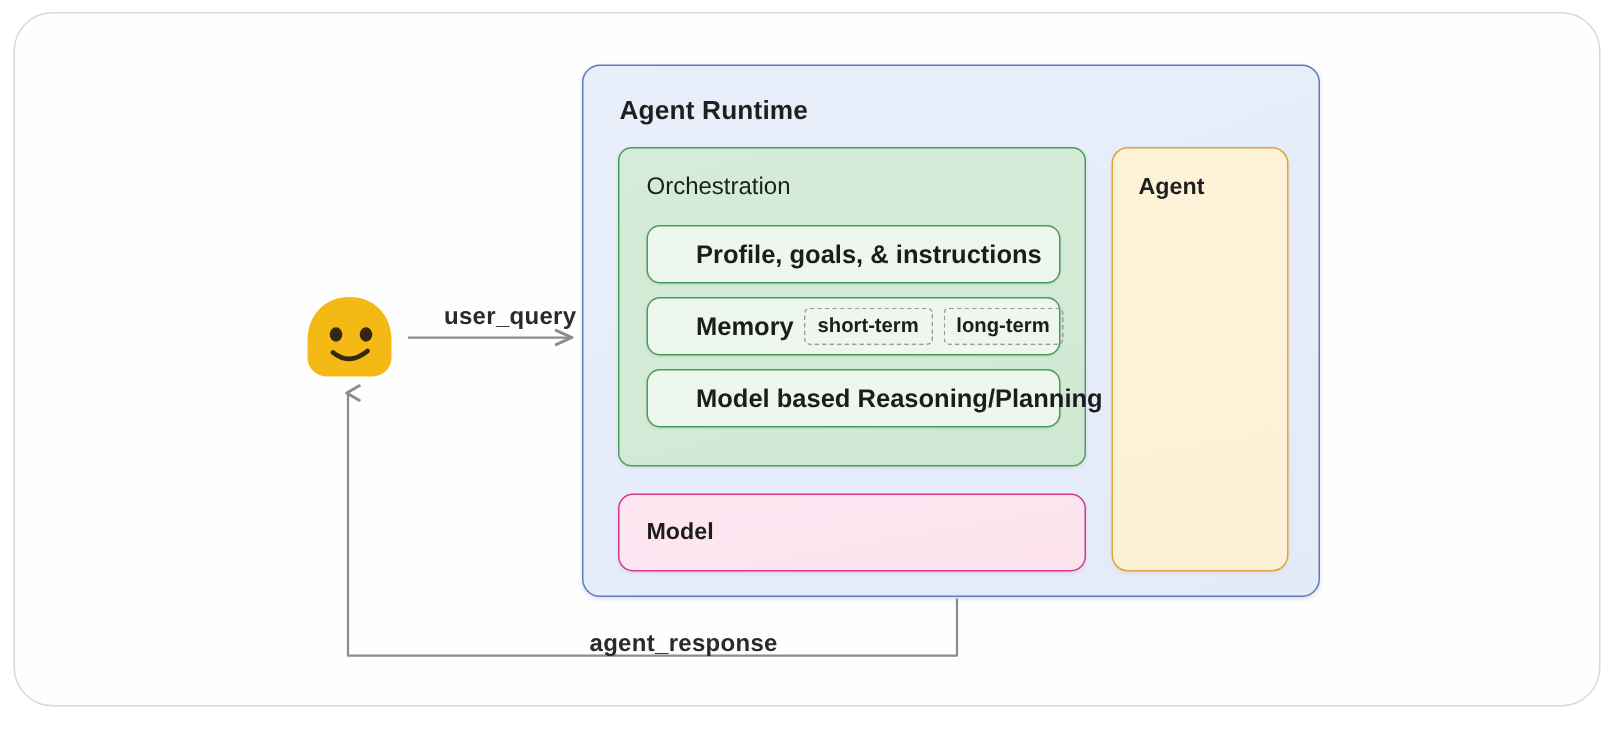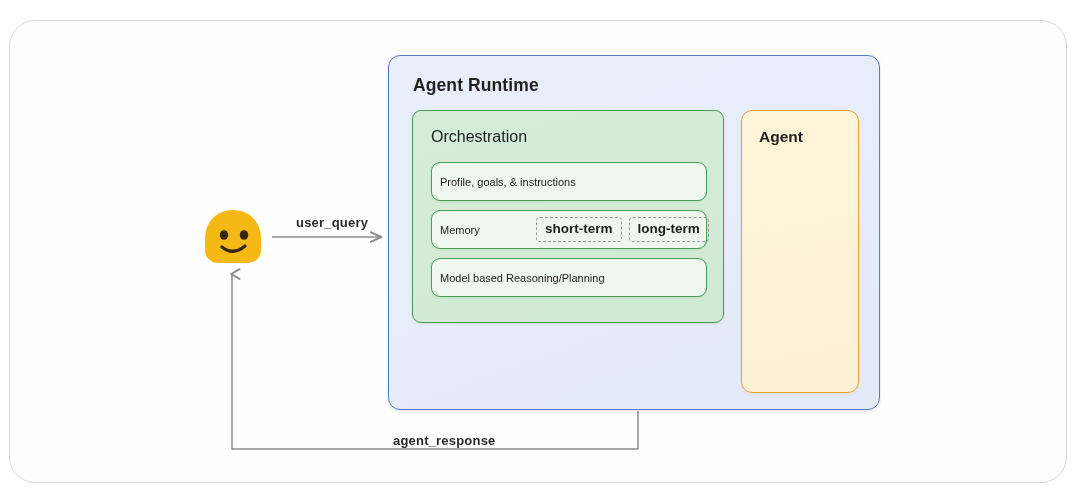--- a/index.html
+++ b/index.html
@@ -11,21 +11,21 @@
     width: 1080px;
     height: 488px;
     font-family: "Liberation Sans", sans-serif;
     overflow: hidden;
     position: relative;
   }
 
   
   #canvas {
     position: absolute;
-    left: 0; top: 12px;
+    left: 0; top: 0;
     width: 1080px;
     height: 368px;
     background: #ffffff;
   }
   #outer-frame {
     position: absolute;
     left: 9px;
     top: 8px;
     width: 1058px;
     height: 463px;
@@ -92,24 +92,24 @@
     background: #edf7ee;
     box-shadow: 0 1px 1.5px rgba(70,130,80,0.10);
     display: flex;
     align-items: center;
   }
   #card-profile  { top: 51px;  height: 39px; }
   #card-memory   { top: 99px;  height: 39px; }
   #card-reason   { top: 147px; height: 39px; }
 
   .card-label {
-    font-size: 11px;
-    font-weight: 400;
+    font-size: 17px;
+    font-weight: 700;
     color: #1c1c1c;
-    margin-left: 8px;
+    margin-left: 32px;
     white-space: nowrap;
   }
 
   
   #memory-chips {
     position: absolute;
     left: 104px;
     top: 6px;
     display: flex;
     gap: 7px;
@@ -184,21 +184,21 @@
   
   #arrows-layer {
     position: absolute;
     left: 0; top: 0;
     width: 1080px;
     height: 488px;
     pointer-events: none;
   }
   .arrow-label {
     position: absolute;
-    font-size: 13px;
+    font-size: 16px;
     font-weight: 700;
     color: #2a2a2a;
     white-space: nowrap;
     letter-spacing: 0.2px;
   }
   #label-user-query     { left: 296px; top: 203px; }
   #label-agent-response { left: 393px; top: 421px; }
 </style>
 </head>
 <body>
@@ -226,20 +226,23 @@
           <span class="chip">long-term</span>
         </div>
       </div>
 
       <div class="orch-card" id="card-reason">
         <span class="card-label">Model based Reasoning/Planning</span>
       </div>
 
     </div>
 
+    <div id="model-box">
+      <span id="model-label">Model</span>
+    </div>
 
     <div id="tools-box">
       <div id="tools-title">Agent</div>
     </div>
 
   </div>
 
   <svg id="user-avatar" viewBox="0 0 62 58">
     <path d="M31 2 C14.5 2 3 14 3 31 L3 42 C3 50 9 55 17 55 L45 55 C53 55 59 50 59 42 L59 31 C59 14 47.5 2 31 2 Z" fill="#f5b916"></path>
     <ellipse cx="22" cy="27" rx="4.2" ry="4.8" fill="#35270f"></ellipse>

